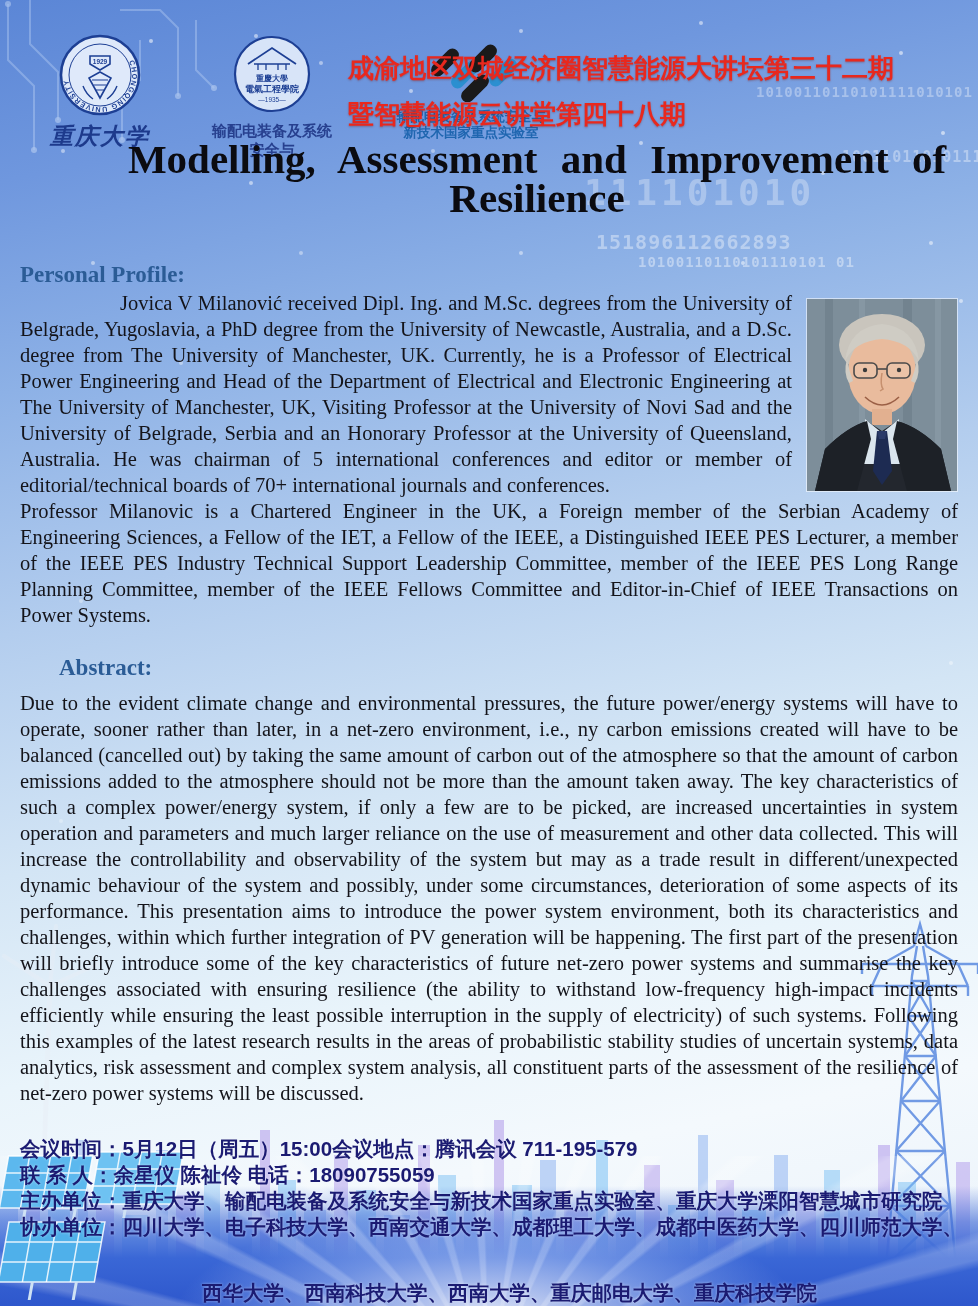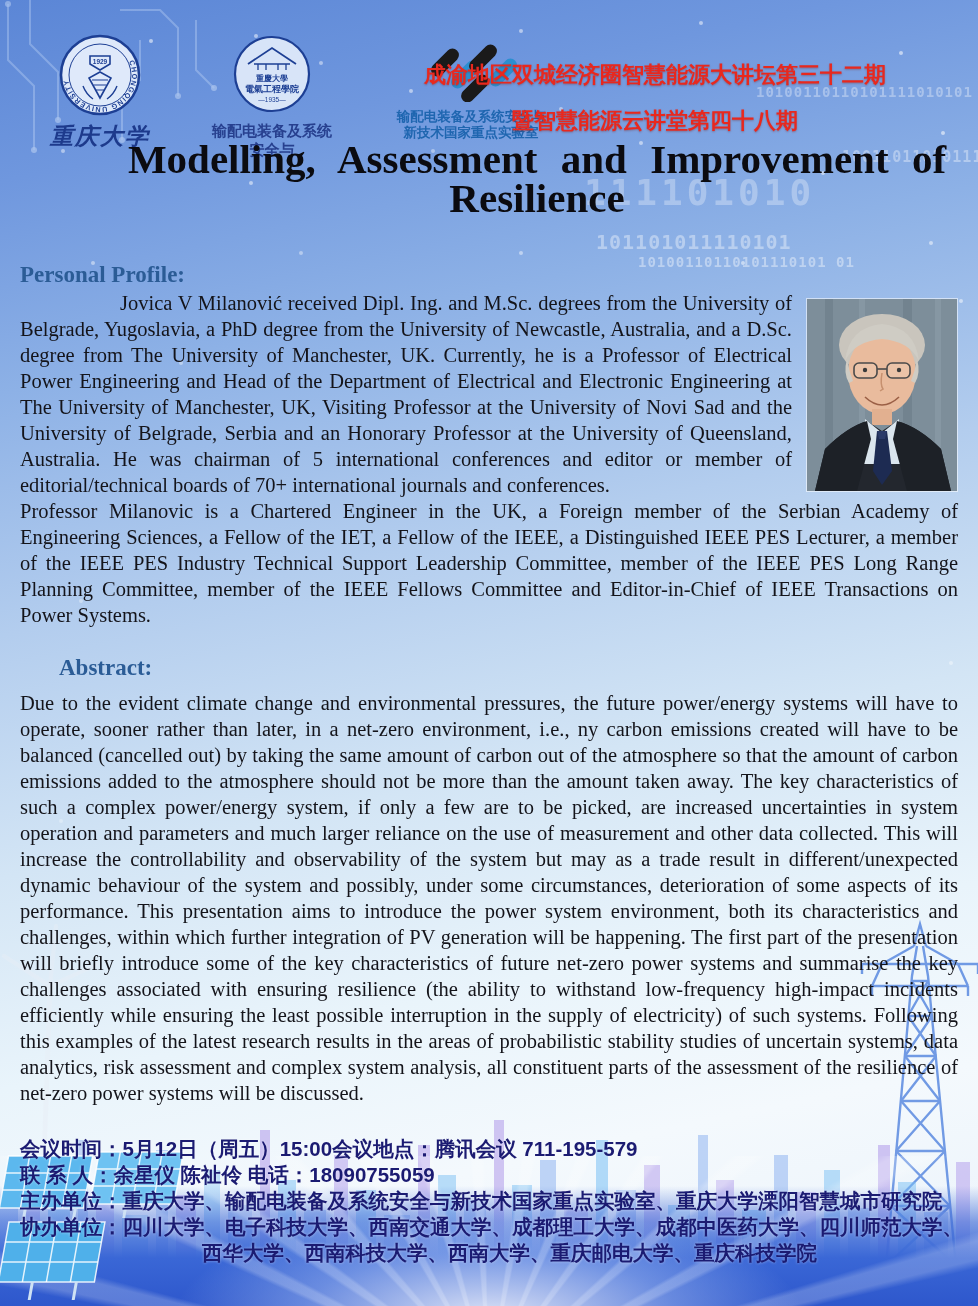--- a/index.html
+++ b/index.html
@@ -41,22 +41,22 @@
   .solar{position:absolute;left:-4px;top:1148px;}
   
   .logo{position:absolute;text-align:center;}
   .logo-cqu{left:50px;top:34px;width:100px;}
   .logo-eee{left:212px;top:34px;width:120px;}
   .logo-lab{left:386px;top:40px;width:170px;}
   .logo-caption{font-family:"Liberation Sans",sans-serif;font-weight:bold;color:#1d3a8c;}
   .cap-cqu{font-family:"Liberation Serif",serif;font-size:23px;font-style:italic;letter-spacing:2px;margin-top:1px;}
   .cap-eee{font-size:15px;margin-top:4px;color:#27408f;}
   .cap-lab{font-size:13.5px;line-height:16px;color:#1f66b0;margin-top:3px;}
-  .cn-title{position:absolute;left:348px;top:52px;width:614px;text-align:center;
-    font-family:"Liberation Sans",sans-serif;font-weight:bold;font-size:22px;line-height:46px;
+  .cn-title{position:absolute;left:348px;top:45px;width:614px;
+    font-family:"Liberation Sans",sans-serif;font-weight:bold;font-size:26px;line-height:46px;
     text-shadow:0 1px 2px rgba(120,20,10,.35);}
   
   .en-title{position:absolute;left:0;top:140px;width:978px;text-align:center;
     font-weight:bold;font-size:41px;line-height:39px;color:#0b0b10;word-spacing:.32em;padding-left:48px;}
   .speaker{position:absolute;left:0;top:222px;width:978px;text-align:center;
     font-weight:bold;font-size:23px;word-spacing:.1em;}
   .speaker-label{color:#2f5f93;}
   .speaker-name{color:#3c82c4;}
   
   .section-heading{position:absolute;left:20px;font-size:23px;font-weight:bold;color:#2b5c96;}
@@ -66,21 +66,21 @@
     color:#14141a;text-align:justify;}
   .t-profile{top:290px;}
   .t-abstract{top:690px;}
   .bodytext p{margin:0;}
   .indent1{text-indent:100px;font-family:Liberation Serif, serif;}
   .photo{float:right;width:150px;height:192px;margin:8px 0 6px 14px;border:1px solid rgba(255,255,255,.55);}
   
   .meeting{position:absolute;left:20px;top:1136px;width:948px;z-index:5;
     font-family:"Liberation Sans",sans-serif;font-weight:bold;font-size:20.5px;line-height:26px;
     text-shadow:0 0 3px rgba(255,255,255,.45);}
-  .meeting .cont{padding-left:182px;}
+  .meeting .cont{padding-left:182px;margin-top:40px;}
 </style>
 </head>
 <body>
 
 <div class="poster">
 
   <div class="stars"></div>
 
   <svg class="circuit" width="240" height="180">
     <g fill="none" stroke="rgba(225,238,255,.55)" stroke-width="2">
@@ -96,21 +96,21 @@
         <circle cx="58" cy="120" r="3"></circle>
       <circle cx="178" cy="96" r="3"></circle>
         <circle cx="122" cy="140" r="3"></circle>
         <circle cx="214" cy="88" r="3"></circle>
     </g>
   </svg>
 
   <div class="bin bin1">10100110110101111010101 0100</div>
   <div class="bin bin2">10011011010111010</div>
   <div class="bin bin3">111101010</div>
-  <div class="bin bin4">101101011110101</div>
+  <div class="bin bin4">151896112662893</div>
   <div class="bin bin5">10100110110101110101 01</div>
 
   <svg class="turbine" width="130" height="240" opacity="0.45">
     <g stroke="#e8eef6" fill="none" stroke-linecap="round">
       <path d="M58,240 L64,70" stroke-width="5"></path>
       <path d="M64,68 L18,38 M64,68 L112,46 M64,68 L70,8" stroke-width="4"></path>
       <circle cx="64" cy="68" r="5" fill="#e8eef6" stroke="none"></circle>
     </g>
   </svg>
 

